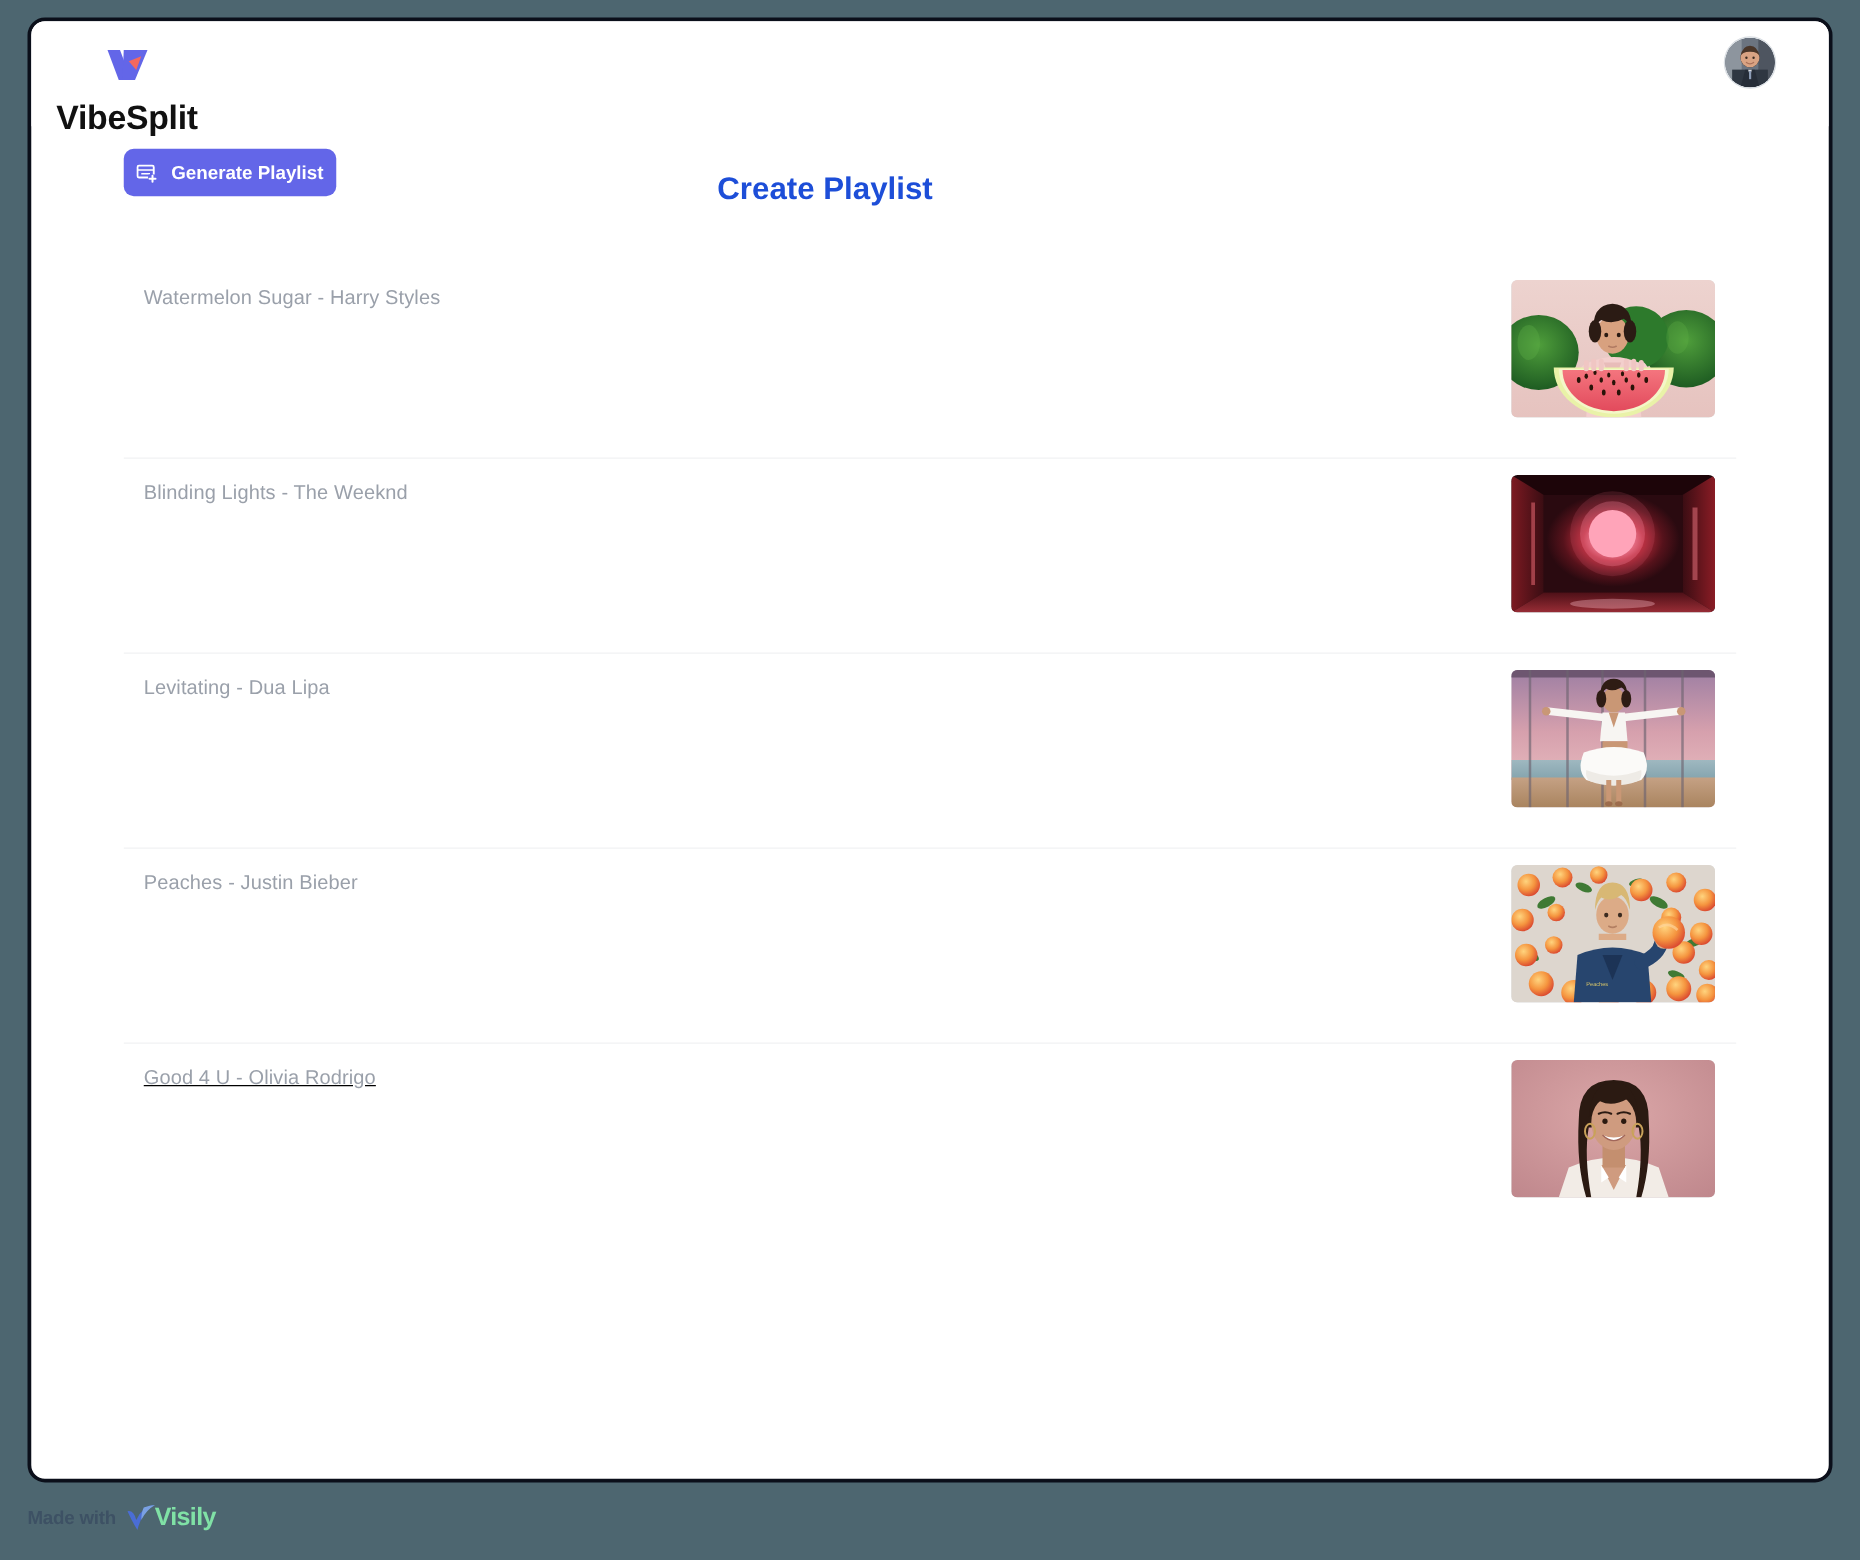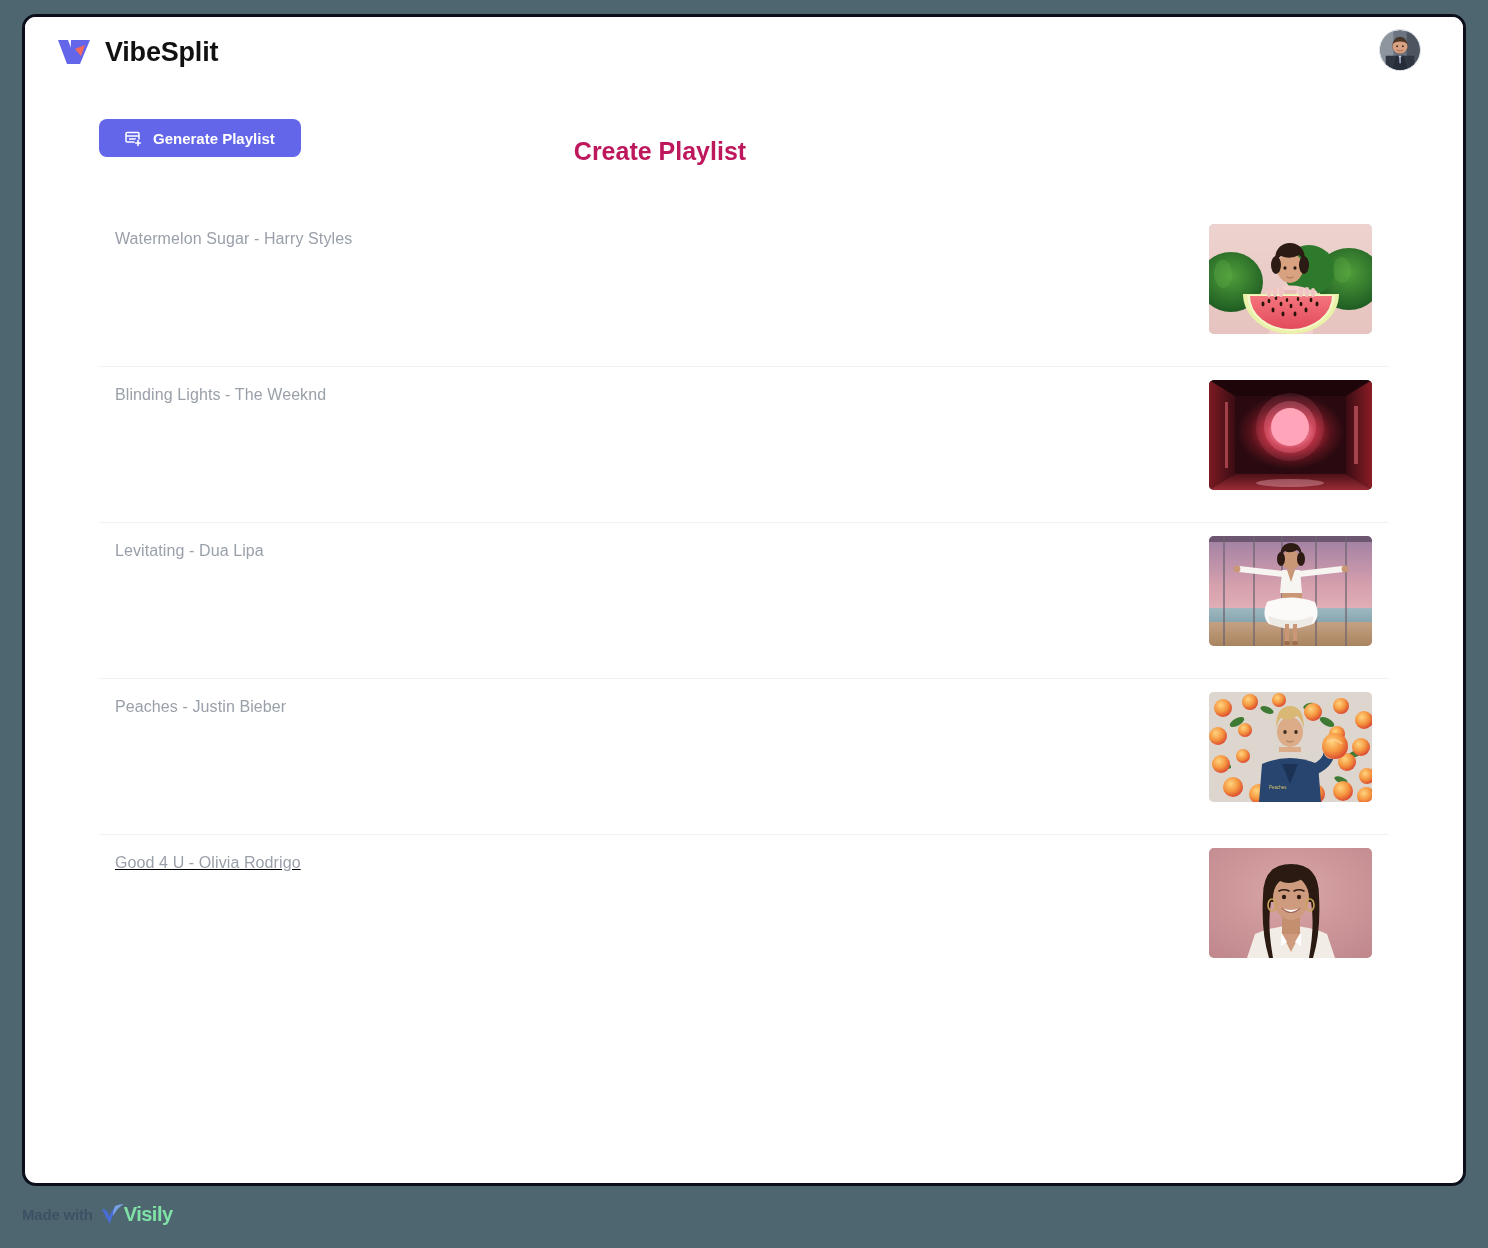--- a/index.html
+++ b/index.html
@@ -32,25 +32,26 @@
   
   #topbar {
     position: relative;
     height: 84px;
     width: 100%;
     background: #ffffff;
   }
 
   #brand {
     position: absolute;
-    left: 32px;
+    left: 20px;
     top: 20px;
     display: flex;
     align-items: center;
     gap: 14px;
+    flex-direction: column;
   }
 
   #brand-mark { width: 34px; height: 30px; display: block; }
 
   #brand-name {
     font-size: 27px;
     font-weight: bold;
     color: #111111;
     letter-spacing: -0.2px;
     line-height: 1;
@@ -80,42 +81,42 @@
   }
 
   #generate-playlist-button {
     position: absolute;
     left: 0;
     top: 18px;
     display: inline-flex;
     align-items: center;
     gap: 11px;
     height: 38px;
-    padding: 0 26px;
+    padding: 0 10px;
     background: #6366e8;
     color: #ffffff;
     border: none;
     border-radius: 8px;
     font-family: "Liberation Sans", sans-serif;
     font-size: 15px;
     font-weight: bold;
     cursor: pointer;
     white-space: nowrap;
   }
   #generate-playlist-button svg { display: block; }
 
   #page-title {
     position: absolute;
     left: 0;
     right: 0;
     top: 36px;
     text-align: center;
     font-size: 25px;
     font-weight: bold;
-    color: #be185d;
+    color: #1d4ed8;
     transform: translateX(-84px);
   }
 
   
   #track-list { margin-top: 36px; }
 
   .track-row {
     position: relative;
     height: 156px;
     border-bottom: 1px solid #f1f2f4;

